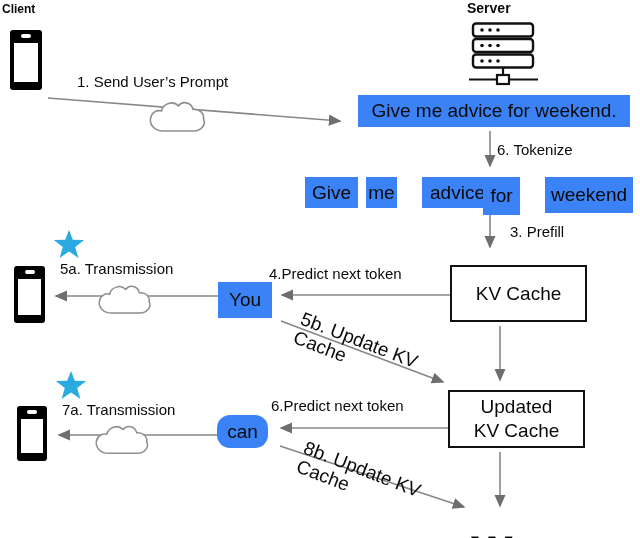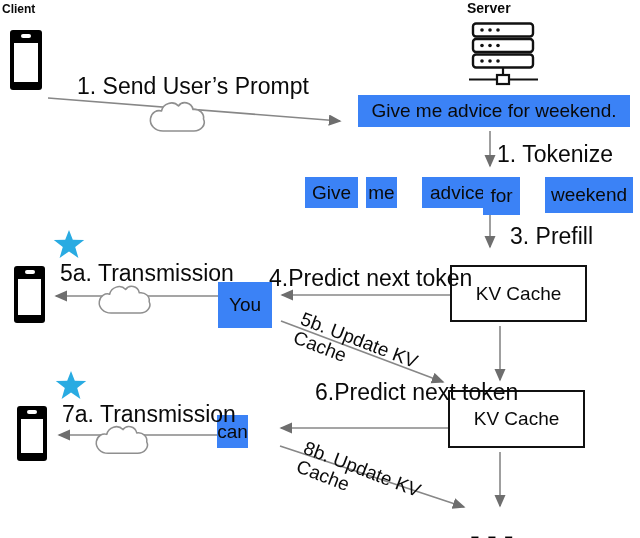--- a/index.html
+++ b/index.html
@@ -4,21 +4,21 @@
 <style>
   html,body { margin:0; padding:0; }
   body {
     width:640px; height:538px;
     position:relative; overflow:hidden;
     background:#ffffff;
     font-family:"Liberation Sans", sans-serif;
     color:#0a0a0a;
   }
   .abs { position:absolute; }
-  .lbl { position:absolute; font-size:23px; white-space:nowrap; line-height:1.05; }
+  .lbl { position:absolute; font-size:15px; white-space:nowrap; line-height:1.05; }
   .bold { font-weight:bold; }
   .chip {
     position:absolute; background:#3b82f6;
     display:flex; align-items:center; justify-content:center;
     font-size:19px; white-space:nowrap;
   }
   .cachebox {
     position:absolute; background:#ffffff; border:2px solid #111111;
     display:flex; flex-direction:column; align-items:center; justify-content:center;
     font-size:19px; text-align:right; line-height:1.25;
@@ -112,39 +112,40 @@
 </svg>
 
 <div class="chip" style="left:358px;top:95px;width:272px;height:32px;">Give me advice for weekend.</div>
 
 <div class="chip" style="left:305px;top:177px;width:53px;height:31px;text-align:right;">Give</div>
 <div class="chip" style="left:366px;top:177px;width:31px;height:31px;">me</div>
 <div class="chip" style="left:422px;top:177px;width:71px;height:31px;">advice</div>
 <div class="chip" style="left:483px;top:177px;width:37px;height:38px;">for</div>
 <div class="chip" style="left:545px;top:177px;width:88px;height:36px;">weekend</div>
 
-<div class="chip" style="left:218px;top:282px;width:54px;height:46px;">You</div>
-<div class="chip" style="left:217px;top:415px;width:31px;height:33px;">can</div>
+<div class="chip" style="left:218px;top:282px;width:54px;height:36px;">You</div>
+<div class="chip" style="left:217px;top:415px;width:51px;height:33px;border-radius:13px;">can</div>
 
 <div class="cachebox" style="left:450px;top:265px;width:133px;height:53px;">
   <span>KV Cache</span>
 </div>
 <div class="cachebox" style="left:448px;top:390px;width:133px;height:54px;">
+  <span>Updated</span>
   <span>KV Cache</span>
 </div>
 
 <div class="lbl" style="left:77px;top:74px;">1. Send User’s Prompt</div>
-<div class="lbl" style="left:497px;top:142px;">1. Tokenize</div>
+<div class="lbl" style="left:497px;top:142px;">6. Tokenize</div>
 <div class="lbl" style="left:510px;top:224px;">3. Prefill</div>
 <div class="lbl" style="left:269px;top:266px;">4.Predict next token</div>
 <div class="lbl" style="left:60px;top:261px;">5a. Transmission</div>
 <div class="rot" style="left:305px;top:309px;">
   <div>5b. Update KV</div>
   <div>Cache</div>
 </div>
-<div class="lbl" style="left:271px;top:380px;margin-left:44px;">6.Predict next token</div>
+<div class="lbl" style="left:271px;top:398px;">6.Predict next token</div>
 <div class="lbl" style="left:62px;top:402px;">7a. Transmission</div>
 <div class="rot" style="left:308px;top:438px;">
   <div>8b. Update KV</div>
   <div>Cache</div>
 </div>
 
 <div class="ellipsis">...</div>
 
 </body></html>

